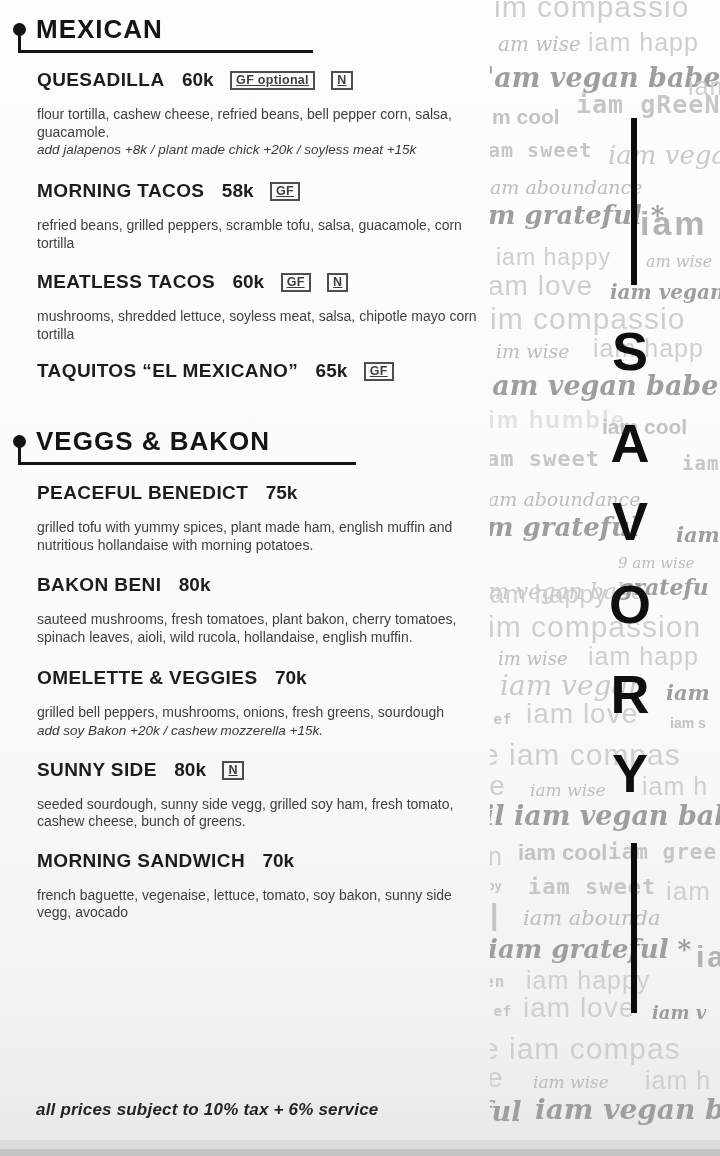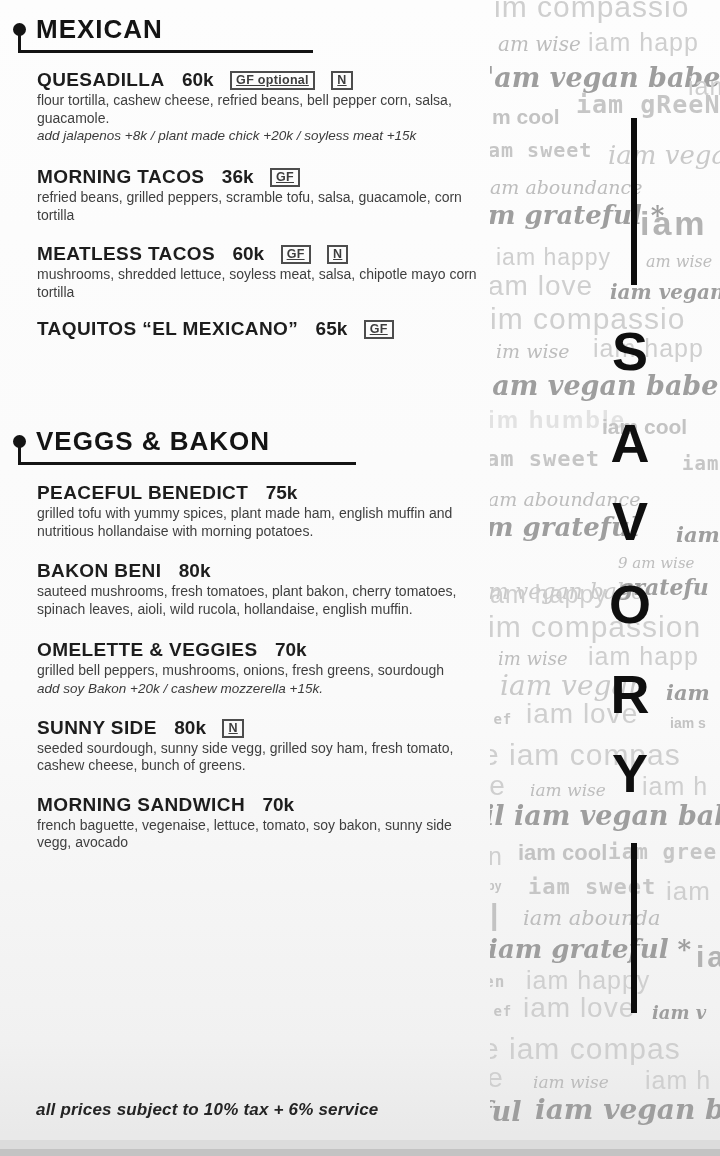--- a/index.html
+++ b/index.html
@@ -17,21 +17,21 @@
   .sec-title { position:absolute; left:36px; top:7px; margin:0; font-size:26px; font-weight:bold; letter-spacing:1px; color:#141414; }
   .item { margin-left:37px; }
   .item-head { white-space:nowrap; }
   .item-name { font-size:19px; font-weight:bold; letter-spacing:0.4px; color:#1d1d1d; }
   .item-price { font-size:19px; font-weight:bold; color:#1d1d1d; margin-left:13px; }
   .badge {
     display:inline-block; margin-left:12px; padding:0 4px 1px 4px;
     border:2px solid #4d4d4d; font-size:12.5px; font-weight:bold; color:#3d3d3d;
     text-decoration:underline; vertical-align:2px; letter-spacing:0.3px;
   }
-  .item-desc { max-width:452px; margin-top:1px; font-size:14px; line-height:17.5px; color:#3f3f3f; }
+  .item-desc { max-width:452px; margin-top:15px; font-size:14px; line-height:17.5px; color:#3f3f3f; }
   .item-note { max-width:452px; font-size:13.5px; line-height:17px; color:#3b3b3b; font-style:italic; }
   .menu-footer { position:absolute; left:36px; top:1100px; font-size:17px; font-weight:bold; font-style:italic; color:#242424; letter-spacing:0.2px; }
   
   .right-col { position:absolute; left:490px; top:0; width:230px; height:1156px; overflow:hidden; }
   .wm { position:absolute; white-space:nowrap; line-height:1; }
   .ws   { font-family:"Liberation Sans",sans-serif; color:#cfcfcf; letter-spacing:1px; }
   .wc   { font-family:"DejaVu Serif",serif; font-style:italic; color:#bdbdbd; }
   .wcb  { font-family:"DejaVu Serif",serif; font-style:italic; font-weight:bold; color:#9e9e9e; }
   .wt   { font-family:"DejaVu Serif",serif; font-style:italic; color:#c9c9c9; }
   .wb   { font-family:"Liberation Sans",sans-serif; font-weight:bold; color:#c3c3c3; }
@@ -68,21 +68,21 @@
           <span class="badge">GF optional</span>
           <span class="badge">N</span>
         </div>
         <div class="item-desc">flour tortilla, cashew cheese, refried beans, bell pepper corn, salsa, guacamole.</div>
         <div class="item-note">add jalapenos +8k / plant made chick +20k / soyless meat +15k</div>
       </div>
 
       <div class="item" style="margin-top:22px">
         <div class="item-head">
           <span class="item-name">MORNING TACOS</span>
-          <span class="item-price">36k</span>
+          <span class="item-price">58k</span>
           <span class="badge">GF</span>
         </div>
         <div class="item-desc">refried beans, grilled peppers, scramble tofu, salsa, guacamole, corn tortilla</div>
       </div>
 
       <div class="item" style="margin-top:19px">
         <div class="item-head">
           <span class="item-name">MEATLESS TACOS</span>
           <span class="item-price">60k</span>
           <span class="badge">GF</span>

